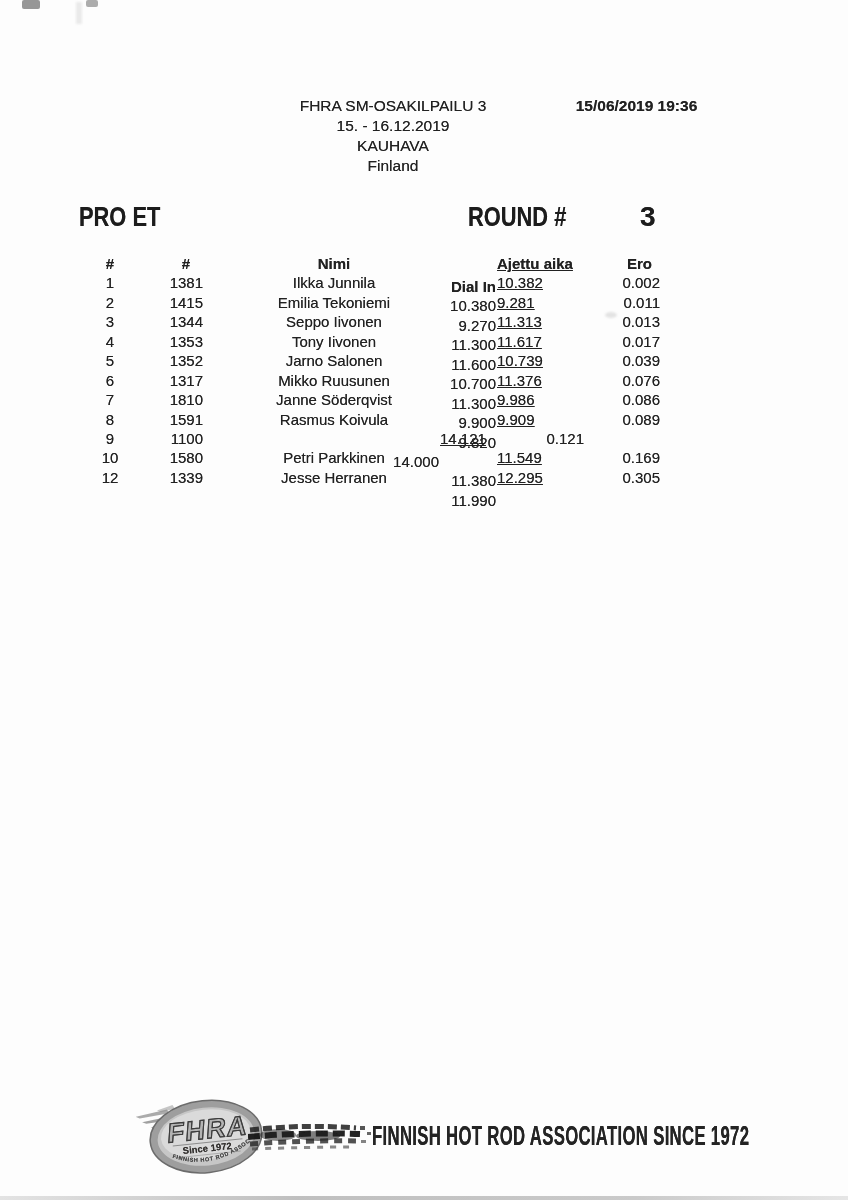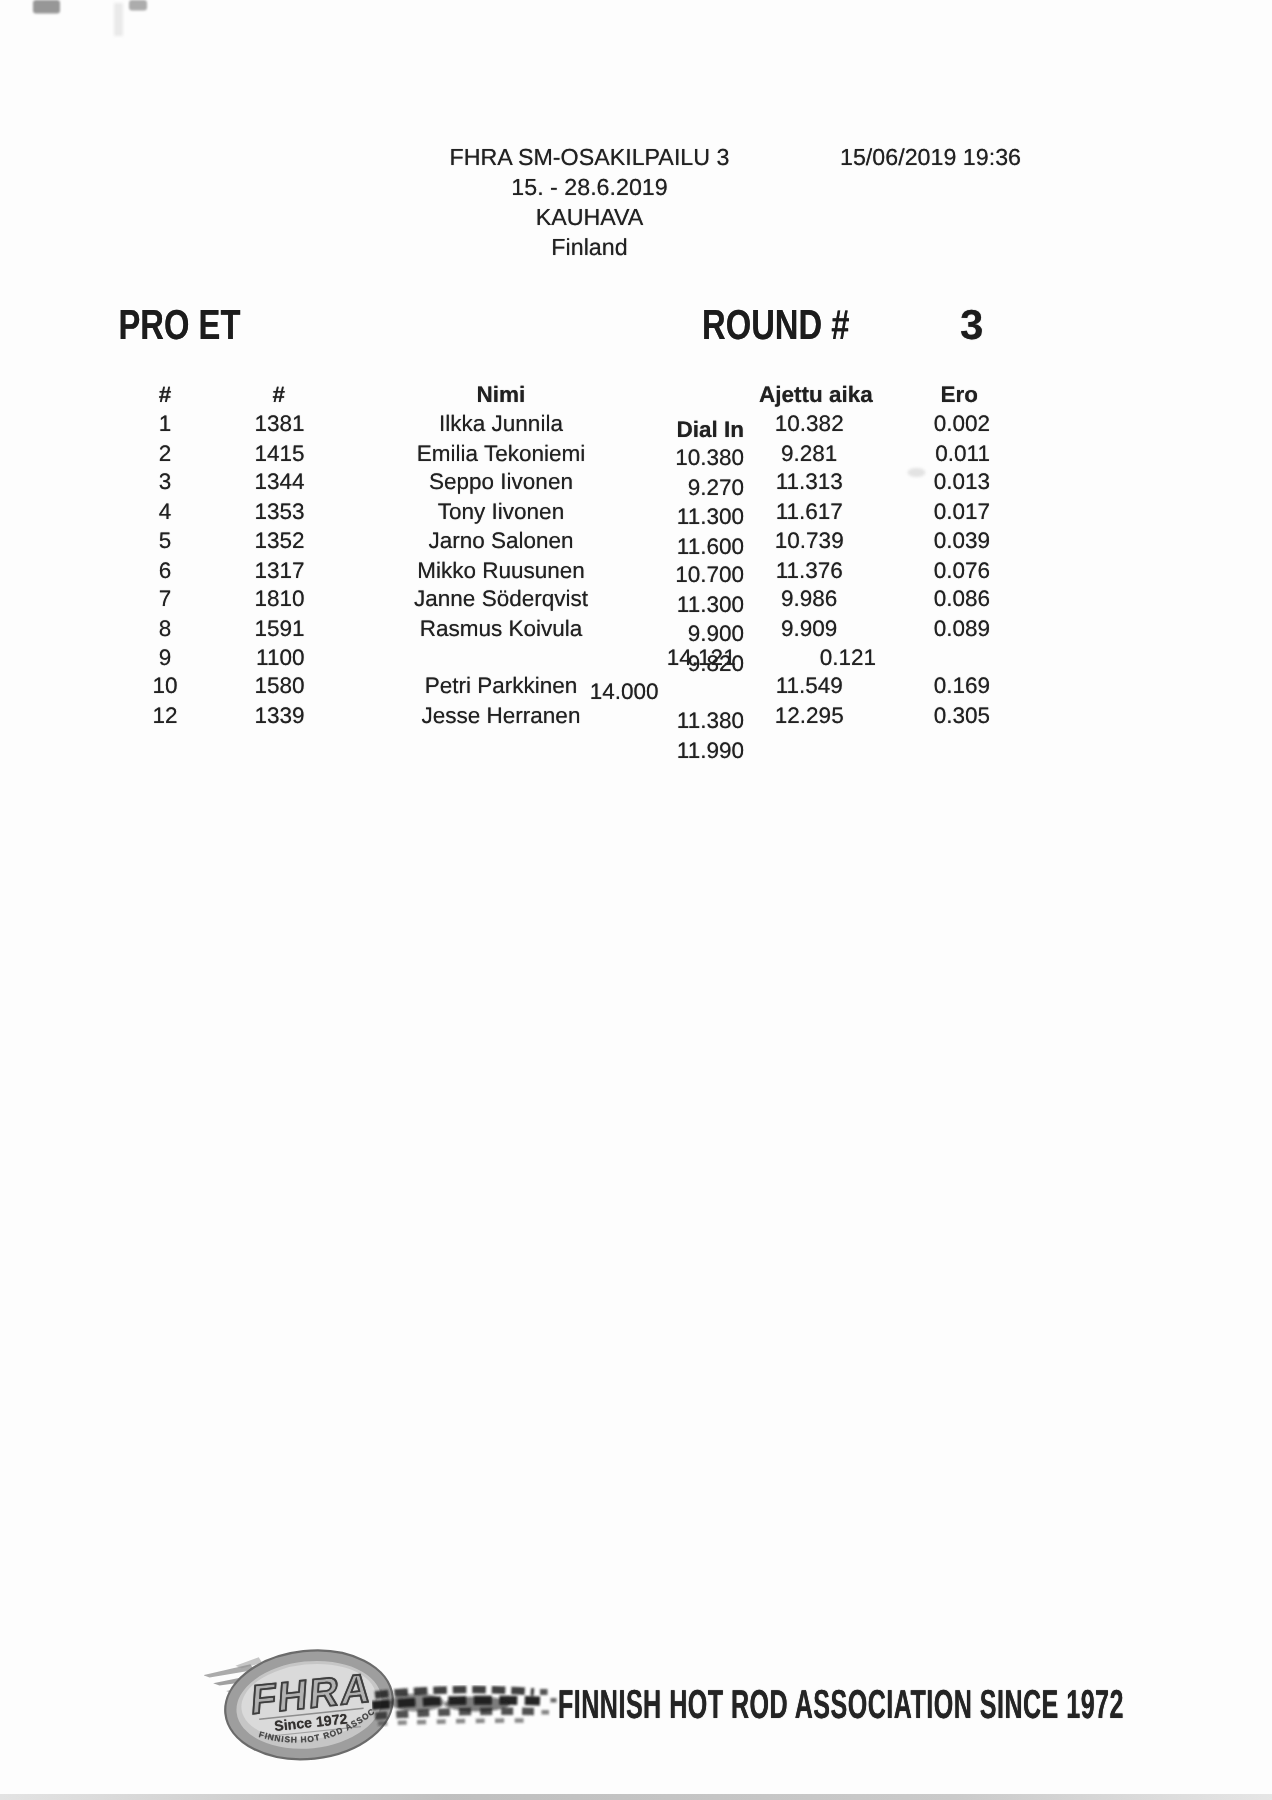--- a/index.html
+++ b/index.html
@@ -16,38 +16,38 @@
   .artifact{position:absolute;}
   .mark1{left:22px;top:0;width:18px;height:9px;background:rgba(50,50,50,.5);border-radius:2px;filter:blur(.6px);}
   .mark2{left:86px;top:0;width:12px;height:7px;background:rgba(60,60,60,.42);border-radius:2px;filter:blur(.6px);}
   .streak1{left:76px;top:2px;width:6px;height:22px;background:rgba(130,130,130,.15);filter:blur(1px);}
   .speck1{left:605px;top:312px;width:12px;height:6px;background:rgba(160,160,160,.28);border-radius:50%;filter:blur(1px);}
   .bottom-strip{left:0;bottom:0;width:848px;height:4px;
     background:linear-gradient(to right,rgba(150,150,150,.25),rgba(130,130,130,.5) 35%,rgba(140,140,140,.45) 75%,rgba(160,160,160,.25));}
   
   .event-block{position:absolute;left:240px;top:96px;width:306px;text-align:center;
     font-size:15.5px;line-height:20px;}
-  .timestamp{position:absolute;left:560px;top:96px;width:153px;text-align:left;
-    font-size:15.5px;line-height:20px;}
+  .timestamp{position:absolute;left:560px;top:96px;width:153px;text-align:center;
+    font-size:15.5px;line-height:20px;font-weight:bold;}
   
   .big-title{position:absolute;top:202px;font-size:28px;line-height:30px;font-weight:bold;
     transform:scaleX(.78);transform-origin:left center;white-space:nowrap;color:#1c1c1c;}
   .class-title{left:79px;}
   .round-label{left:468px;}
   .round-number{left:640px;transform:none;}
   
   .results{position:absolute;left:95px;top:254px;width:565px;}
   .t-row{display:grid;grid-template-columns:30px 78px 237px 57px 87px 76px;
     height:19.45px;font-size:15px;line-height:19.45px;white-space:nowrap;}
   .t-head{font-weight:bold;}
   .c-pos{text-align:center;}
   .c-car{text-align:right;}
   .c-name{text-align:center;padding-left:25px;}
   .c-dial{text-align:right;padding-right:1px;margin-top:23px;}
-  .c-time{text-align:center;padding-right:2px;}
+  .c-time{text-align:left;padding-right:2px;text-decoration:underline;}
   .c-diff{text-align:right;}
   .t-head .c-car{padding-right:13px;}
   .t-head .c-time{padding-right:0;margin-right:-7px;}
   .t-head .c-diff{padding-right:8px;}
   
   .logo-svg{position:absolute;left:136px;top:1094px;}
   .flag-svg{position:absolute;left:248px;top:1120px;}
   .tagline{position:absolute;left:372px;top:1121px;font-size:27px;line-height:30px;
     font-weight:bold;letter-spacing:.5px;white-space:nowrap;color:#242424;
     transform:scaleX(.62);transform-origin:left center;text-shadow:0 0 .6px rgba(20,20,20,.9);}
@@ -58,21 +58,21 @@
 <div class="page">
 
   <div class="artifact mark1"></div>
   <div class="artifact mark2"></div>
   <div class="artifact streak1"></div>
   <div class="artifact speck1"></div>
   <div class="artifact bottom-strip"></div>
 
   <div class="event-block">
     <div>FHRA SM-OSAKILPAILU 3</div>
-    <div>15. - 28.6.2019</div>
+    <div>15. - 16.12.2019</div>
     <div>KAUHAVA</div>
     <div>Finland</div>
   </div>
   <div class="timestamp">15/06/2019 19:36</div>
 
   <div class="big-title class-title">PRO ET</div>
   <div class="big-title round-label">ROUND #</div>
   <div class="big-title round-number">3</div>
 
   <div class="results">

